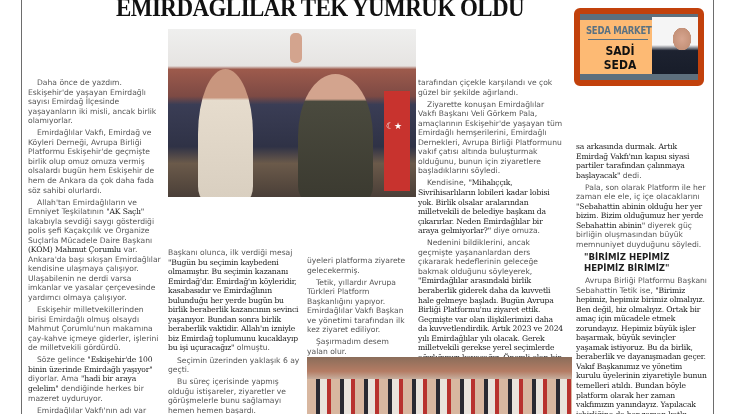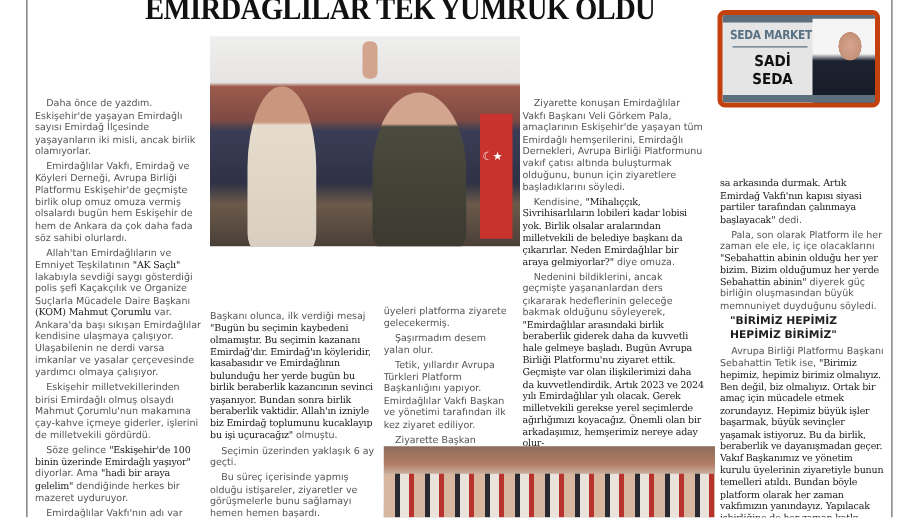--- a/index.html
+++ b/index.html
@@ -18,21 +18,21 @@
   .col b { font-family:"DejaVu Serif", serif; font-weight:normal; color:#1a1a1a; letter-spacing:-0.15px; }
   .subhead { font-family:"DejaVu Sans", sans-serif; font-weight:bold; color:#1f1f1f; font-size:10px; line-height:14px; padding-left:8px; margin-top:3px; }
   .center-stars { text-align:center; text-indent:0 !important; color:#777; letter-spacing:2px; }
   .photo { position:absolute; overflow:hidden; }
   .photo-main { left:168px; top:29px; width:248px; height:168px;
     background:linear-gradient(180deg,#efefee 0%,#e6e4e2 22%,#9d5a4c 24%,#7d4a44 40%,#3a3d55 45%,#2f3246 70%,#6b5a4a 80%,#4a3f38 100%); }
   .photo-group { left:307px; top:357px; width:265px; height:57px;
     background:linear-gradient(180deg,#8a6d5a 0%,#b47c64 25%,#cfc5b8 45%,#e8ded4 60%,#b4a898 100%); }
   .box {
     position:absolute; left:574px; top:8px; width:130px; height:78px;
-    border:4px solid #c2410c; border-radius:6px; background:#e5e5e5; overflow:hidden;
+    border:6px solid #c2410c; border-radius:6px; background:#fdba74; overflow:hidden;
   }
   .box-topbar { position:absolute; left:0; top:0; width:100%; height:6px; background:#5d6f7d; }
   .box-botbar { position:absolute; left:0; bottom:0; width:100%; height:6px; background:#5d6f7d; }
   .box-brand { position:absolute; left:6px; top:11px; font-family:"DejaVu Sans", sans-serif; font-weight:bold; font-size:10px; color:#5a7182; letter-spacing:-0.3px; transform:scaleX(0.85); transform-origin:left; white-space:nowrap; }
   .box-rule { position:absolute; left:8px; top:25px; width:60px; height:1px; background:#5a7182; }
   .box-name { position:absolute; left:6px; top:30px; width:68px; text-align:center; font-family:"DejaVu Sans", sans-serif; font-weight:bold; font-size:12px; line-height:14px; color:#111; transform:scaleX(0.9); }
   .box-portrait { position:absolute; left:72px; top:3px; width:58px; height:70px;
     background:radial-gradient(ellipse 13px 16px at 30px 22px,#d7a58f 0%,#c49178 70%,transparent 72%),
                linear-gradient(180deg,#f5f5f5 0%,#f5f5f5 40%,#1d2230 48%,#151a26 100%); }
   .person { position:absolute; border-radius:50% 50% 10% 10%; }
@@ -66,29 +66,30 @@
 <div class="col" style="left:168px; top:200px; width:136px; height:214px;">
   <p class="noind"><span>Başkanı olunca, ilk verdiği mesaj </span><b>"Bugün bu seçimin kaybedeni olmamıştır. Bu seçimin kazananı Emirdağ'dır. Emirdağ'ın köyleridir, kasabasıdır ve Emirdağlının bulunduğu her yerde bugün bu birlik beraberlik kazancının sevinci yaşanıyor. Bundan sonra birlik beraberlik vaktidir. Allah'ın izniyle biz Emirdağ toplumunu kucaklayıp bu işi uçuracağız"</b><span> olmuştu.</span></p>
   <p>Seçimin üzerinden yaklaşık 6 ay geçti.</p>
   <p>Bu süreç içerisinde yapmış olduğu istişareler, ziyaretler ve görüşmelerle bunu sağlamayı hemen hemen başardı.</p>
   <div class="subhead">
     <div>EMİRDAĞLILARIN</div>
     <div>YILI OLACAK</div>
   </div>
 </div>
 
-<div class="col" style="left:307px; top:196px; width:104px; height:155px;">
+<div class="col" style="left:307px; top:208px; width:104px; height:155px;">
   <p class="noind">üyeleri platforma ziyarete gelecekermiş.</p>
+  <p>Tetik, yıllardır Avrupa Türkleri Platform Başkanlığını yapıyor. Emirdağlılar Vakfı Başkan ve yönetimi tarafından ilk kez ziyaret ediliyor.</p>
   <p>Şaşırmadım desem yalan olur.</p>
-  <p>Tetik, yıllardır Avrupa Türkleri Platform Başkanlığını yapıyor. Emirdağlılar Vakfı Başkan ve yönetimi tarafından ilk kez ziyaret ediliyor.</p>
   <p>Ziyarette Başkan Yardımcılarından Habib Umutoğlu, Mustafa Karakuş, Genel Sekreter Diğdem Adagüzel, Muhasip Ceylan Yavuz ve vakıf üyelerinden Lütfi Acet de vardı.</p>
 
 </div>
 
 <div class="col" style="left:418px; top:30px; width:146px; height:325px;">
+  <p class="noind">tarafından çiçekle karşılandı ve çok güzel bir şekilde ağırlandı.</p>
   <p>Ziyarette konuşan Emirdağlılar Vakfı Başkanı Veli Görkem Pala, amaçlarının Eskişehir'de yaşayan tüm Emirdağlı hemşerilerini, Emirdağlı Dernekleri, Avrupa Birliği Platformunu vakıf çatısı altında buluşturmak olduğunu, bunun için ziyaretlere başladıklarını söyledi.</p>
   <p><span>Kendisine, </span><b>"Mihalıççık, Sivrihisarlıların lobileri kadar lobisi yok. Birlik olsalar aralarından milletvekili de belediye başkanı da çıkarırlar. Neden Emirdağlılar bir araya gelmiyorlar?"</b><span> diye omuza.</span></p>
   <p><span>Nedenini bildiklerini, ancak geçmişte yaşananlardan ders çıkararak hedeflerinin geleceğe bakmak olduğunu söyleyerek, </span><b>"Emirdağlılar arasındaki birlik beraberlik giderek daha da kuvvetli hale gelmeye başladı. Bugün Avrupa Birliği Platformu'nu ziyaret ettik. Geçmişte var olan ilişkilerimizi daha da kuvvetlendirdik. Artık 2023 ve 2024 yılı Emirdağlılar yılı olacak. Gerek milletvekili gerekse yerel seçimlerde ağırlığımızı koyacağız. Önemli olan bir arkadaşımız, hemşerimiz nereye aday olur-</b></p>
 </div>
 
 <div class="photo photo-group">
   <div style="position:absolute; left:0; top:22px; width:265px; height:35px; background:repeating-linear-gradient(90deg,#d8b7a0 0px,#d8b7a0 9px,#2a2a32 9px,#2a2a32 13px,#e9e3dc 13px,#e9e3dc 20px,#b8322e 20px,#b8322e 24px);"></div>
 </div>
 
 <div class="box">

